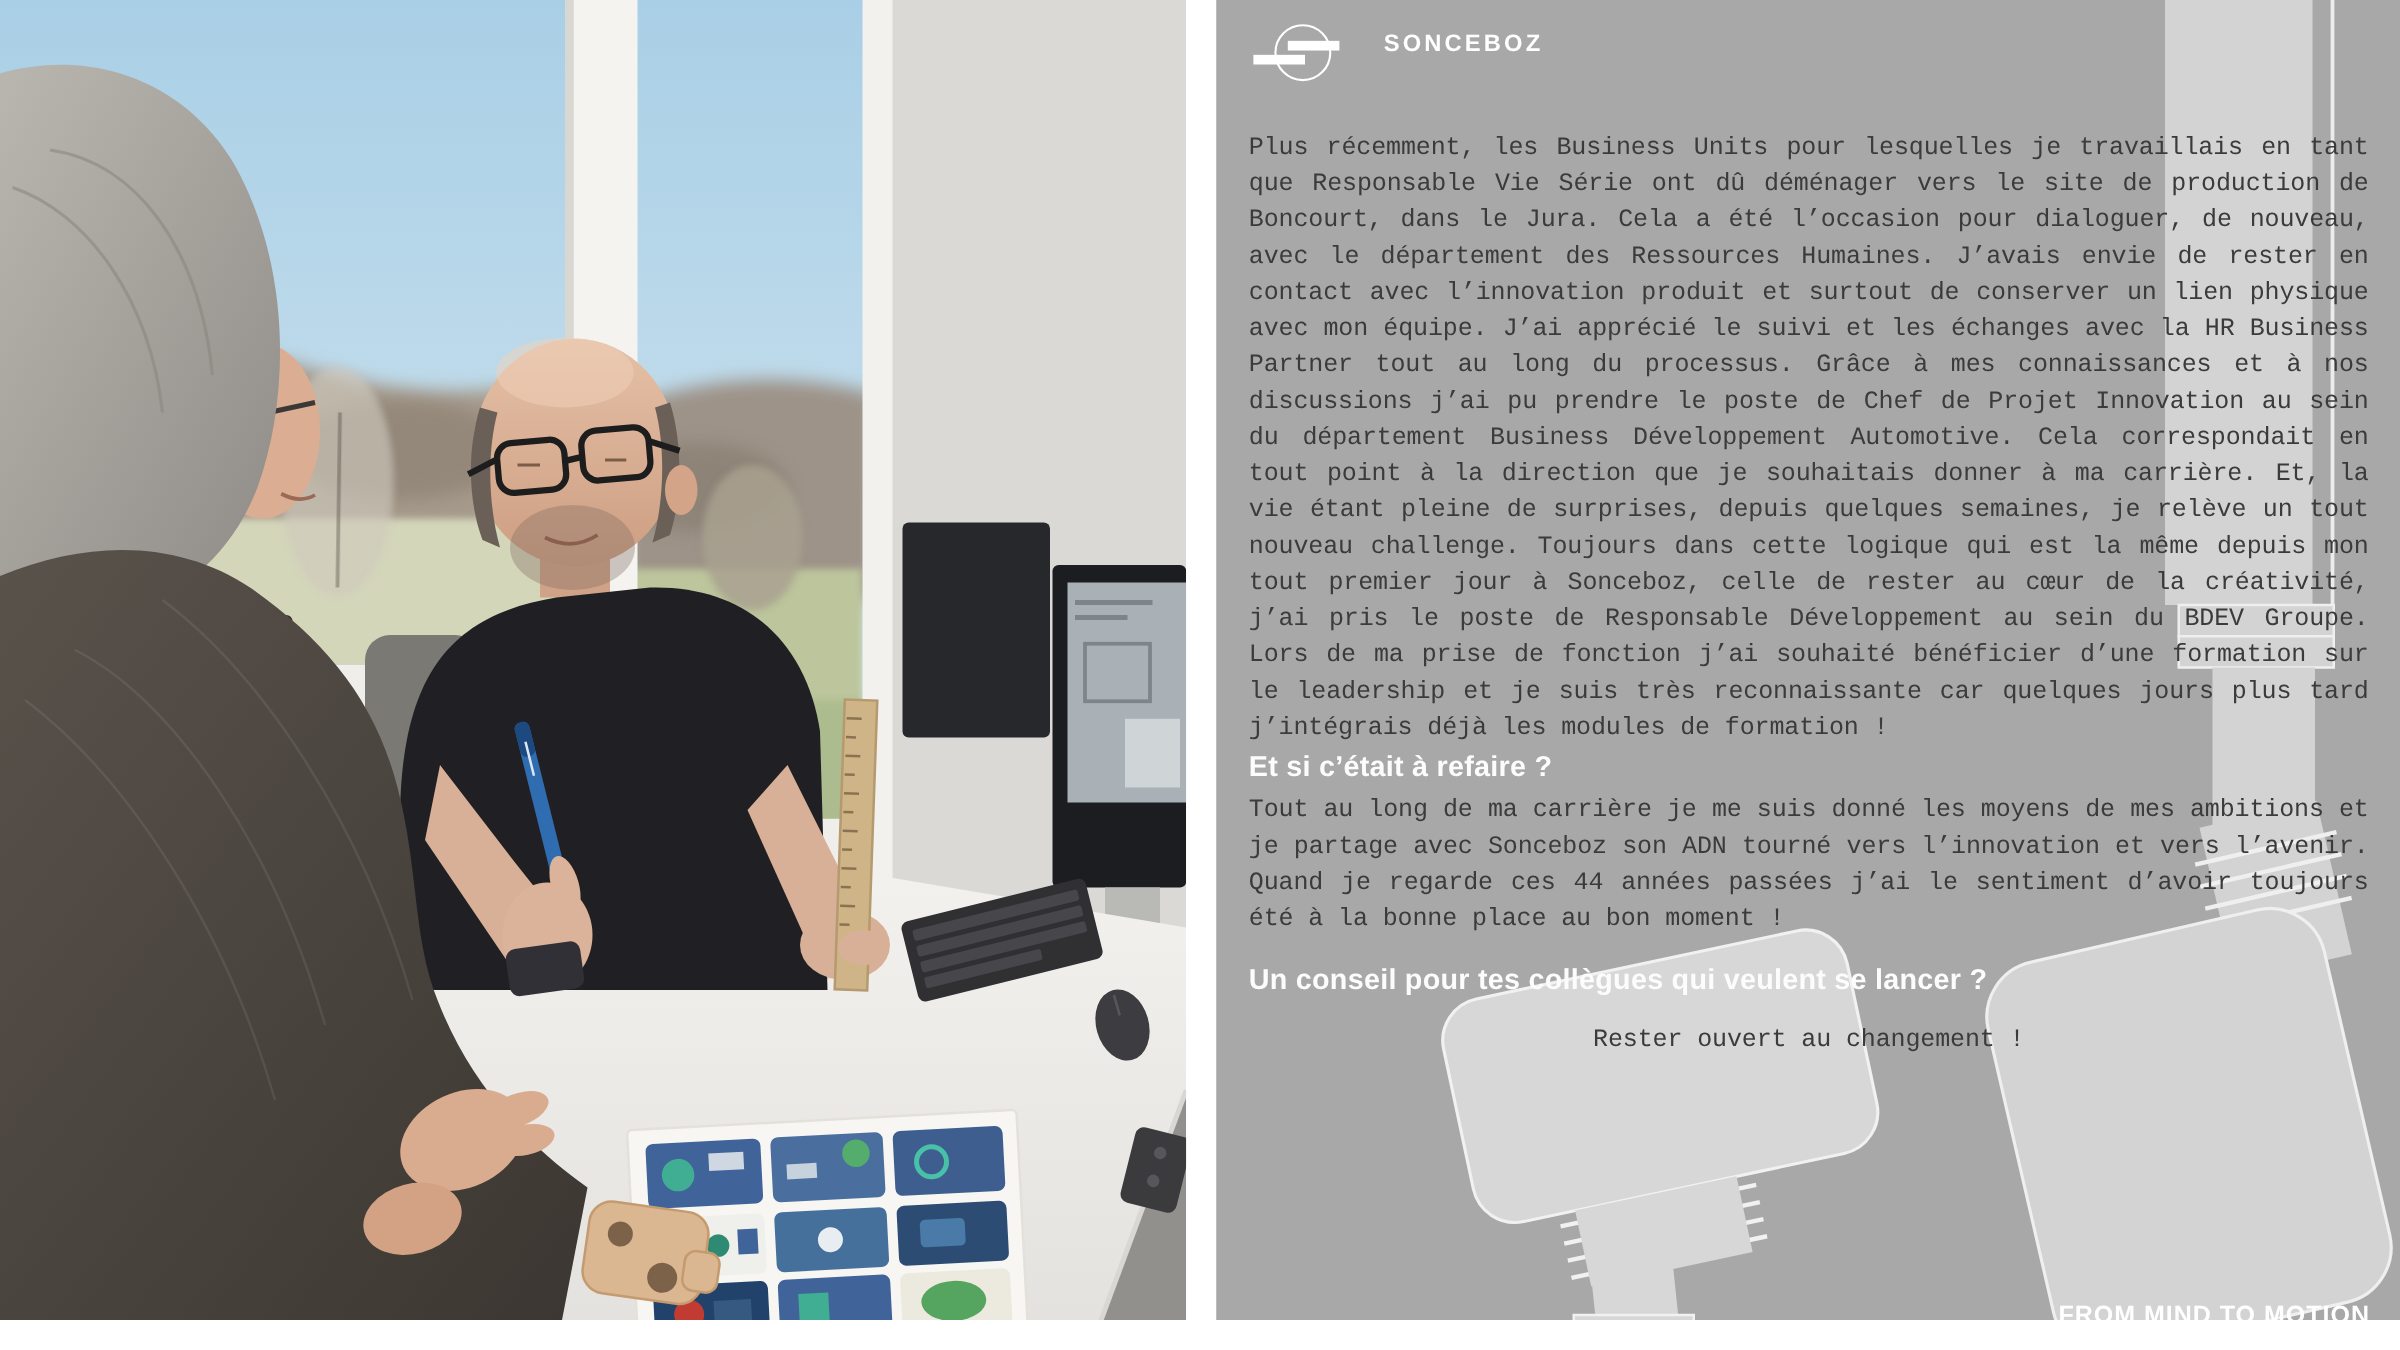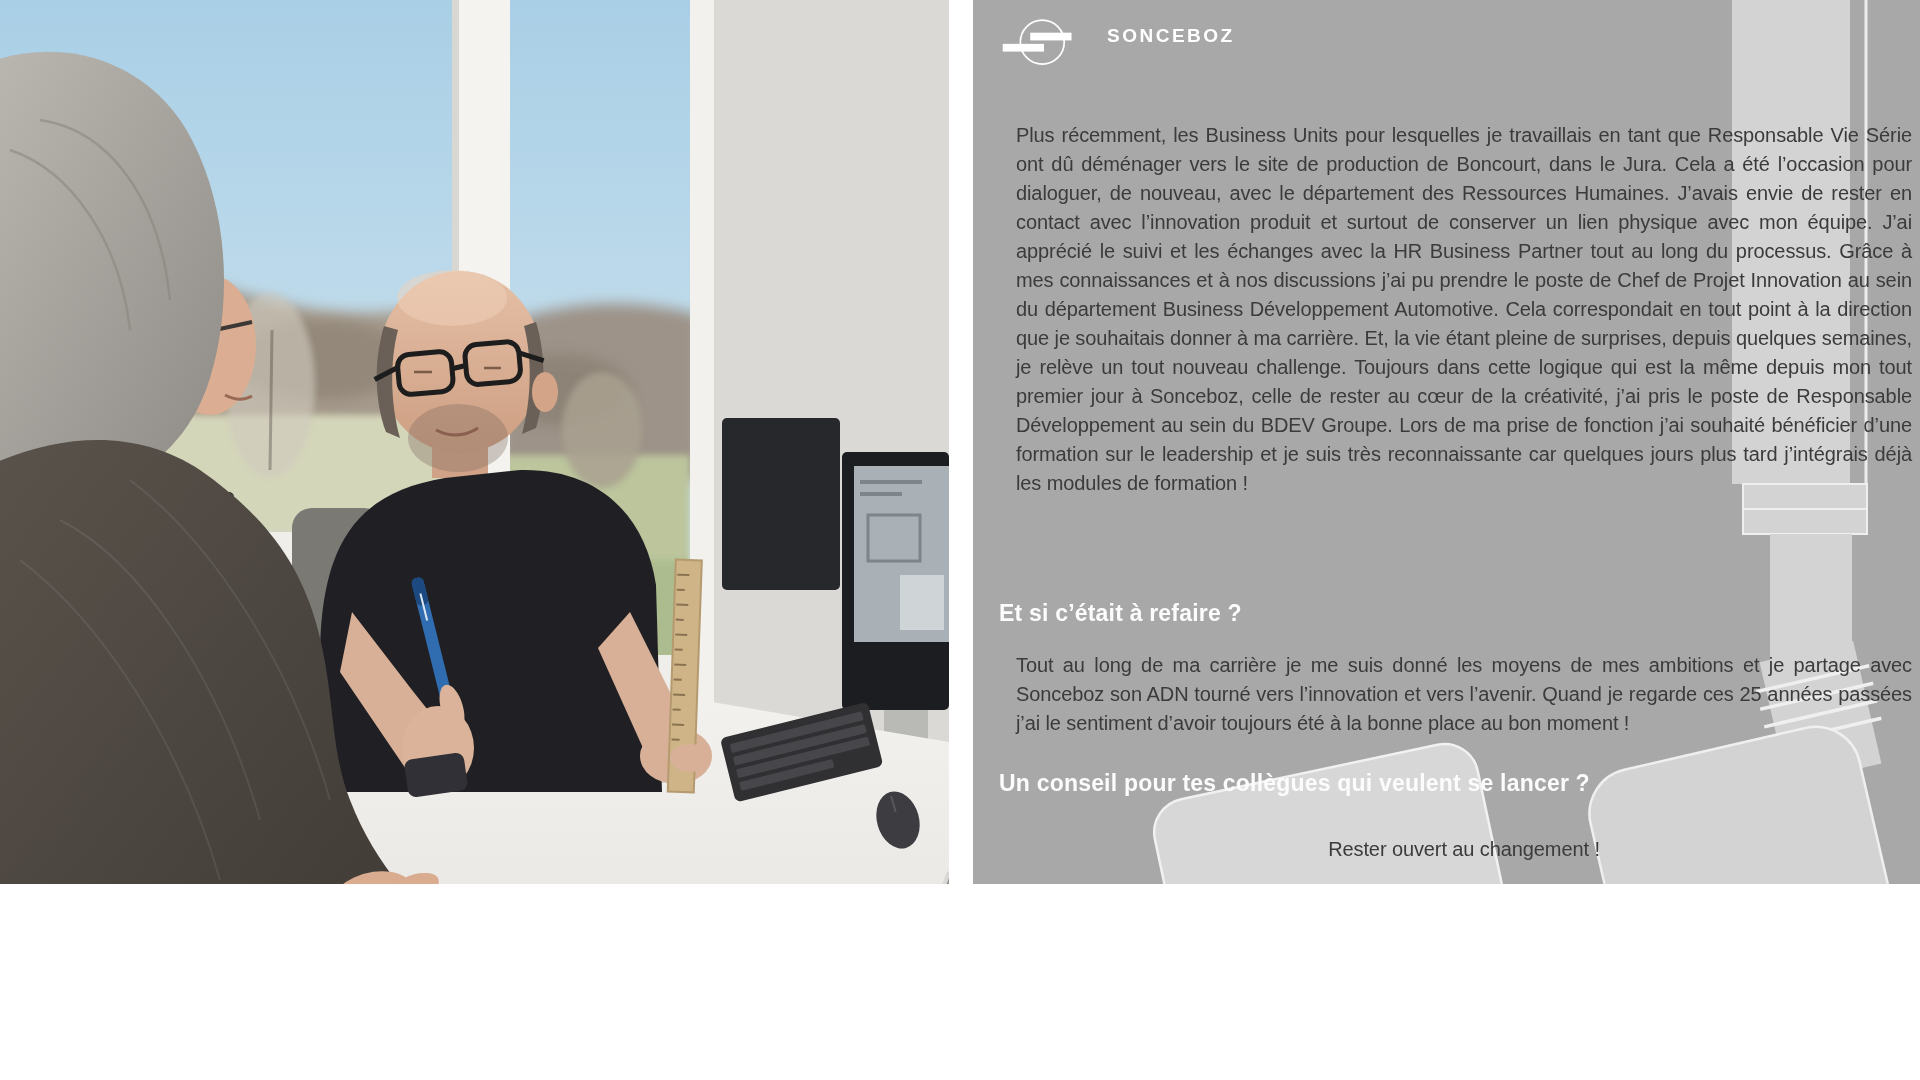--- a/index.html
+++ b/index.html
@@ -1,35 +1,35 @@
 <!DOCTYPE html>
 <html><head>
 <meta charset="utf-8">
 <style>
   html,body{margin:0;padding:0;background:#ffffff;}
   body{width:1920px;height:1080px;font-family:"Liberation Sans","DejaVu Sans",sans-serif;}
-  .stage{position:relative;width:1920px;height:884px;overflow:hidden;background:#ffffff;}
+  .stage{position:relative;width:1920px;height:1056px;overflow:hidden;background:#ffffff;}
 
   
   .photo{position:absolute;left:0;top:0;width:949px;height:1080px;overflow:hidden;}
   .photo svg{display:block;}
 
   
   .divider{position:absolute;left:949px;top:0;width:24px;height:1080px;background:#ffffff;}
 
   
   .panel{position:absolute;left:973px;top:0;width:947px;height:1080px;background:#a8a8a8;overflow:hidden;}
   .panel-bg{position:absolute;left:0;top:0;width:947px;height:1080px;z-index:0;}
   .panel > .content{position:absolute;inset:0;z-index:1;}
 
   .logo{position:absolute;left:28px;top:14px;display:flex;align-items:center;gap:20px;}
   .logo-text{color:#ffffff;font-weight:bold;font-size:19px;letter-spacing:2.5px;transform:translateY(-7px);}
 
   .body-text{position:absolute;left:26px;width:896px;color:#3b3b3b;font-size:20px;line-height:29px;
-             text-align:justify;letter-spacing:-0.1px;margin:17px;}
+             text-align:justify;letter-spacing:-0.1px;margin:0;font-family:Liberation Mono, monospace;}
   .p1{top:104px;}
   .a1{top:634px;}
   .a2{top:818px;text-align:center;}
 
   .question{position:absolute;left:26px;margin:0;color:#fcfcfc;font-size:23px;font-weight:bold;letter-spacing:0.2px;}
   .q1{top:600px;}
   .q2{top:770px;}
 
   .tagline{position:absolute;right:24px;bottom:16px;color:#ffffff;font-weight:bold;font-size:20px;letter-spacing:0.8px;margin-top:39px;}
 </style>
@@ -312,21 +312,21 @@
           <circle cx="34" cy="27" r="25.5" fill="none" stroke="#ffffff" stroke-width="2"></circle>
           <rect x="20" y="16" width="48" height="9" fill="#ffffff"></rect>
           <rect x="-12" y="29" width="48" height="9" fill="#ffffff"></rect>
         </svg>
         <span class="logo-text">SONCEBOZ</span>
       </div>
 
       <p class="body-text p1">Plus récemment, les Business Units pour lesquelles je travaillais en tant que Responsable Vie Série ont dû déménager vers le site de production de Boncourt, dans le Jura. Cela a été l’occasion pour dialoguer, de nouveau, avec le département des Ressources Humaines. J’avais envie de rester en contact avec l’innovation produit et surtout de conserver un lien physique avec mon équipe. J’ai apprécié le suivi et les échanges avec la HR Business Partner tout au long du processus. Grâce à mes connaissances et à nos discussions j’ai pu prendre le poste de Chef de Projet Innovation au sein du département Business Développement Automotive. Cela correspondait en tout point à la direction que je souhaitais donner à ma carrière. Et, la vie étant pleine de surprises, depuis quelques semaines, je relève un tout nouveau challenge. Toujours dans cette logique qui est la même depuis mon tout premier jour à Sonceboz, celle de rester au cœur de la créativité, j’ai pris le poste de Responsable Développement au sein du BDEV Groupe. Lors de ma prise de fonction j’ai souhaité bénéficier d’une formation sur le leadership et je suis très reconnaissante car quelques jours plus tard j’intégrais déjà les modules de formation !</p>
 
       <h2 class="question q1">Et si c’était à refaire ?</h2>
-      <p class="body-text a1">Tout au long de ma carrière je me suis donné les moyens de mes ambitions et je partage avec Sonceboz son ADN tourné vers l’innovation et vers l’avenir. Quand je regarde ces 25 années passées j’ai le sentiment d’avoir toujours été à la bonne place au bon moment !</p>
+      <p class="body-text a1">Tout au long de ma carrière je me suis donné les moyens de mes ambitions et je partage avec Sonceboz son ADN tourné vers l’innovation et vers l’avenir. Quand je regarde ces 44 années passées j’ai le sentiment d’avoir toujours été à la bonne place au bon moment !</p>
 
       <h2 class="question q2">Un conseil pour tes collègues qui veulent se lancer ?</h2>
       <p class="body-text a2">Rester ouvert au changement !</p>
 
       <div class="tagline">FROM MIND TO MOTION</div>
     </div>
   </section>
 </div>
 
 </body></html>

